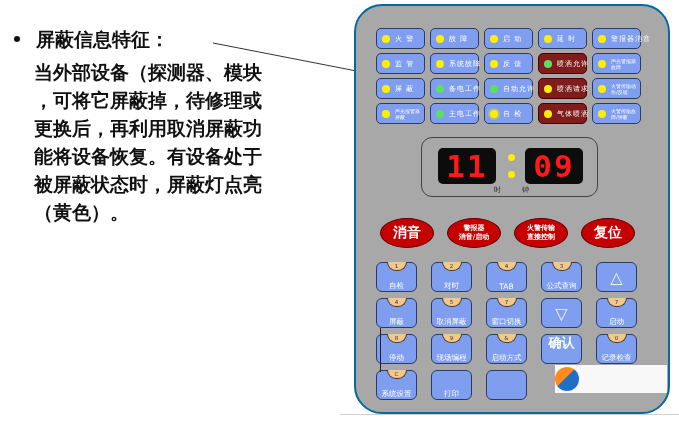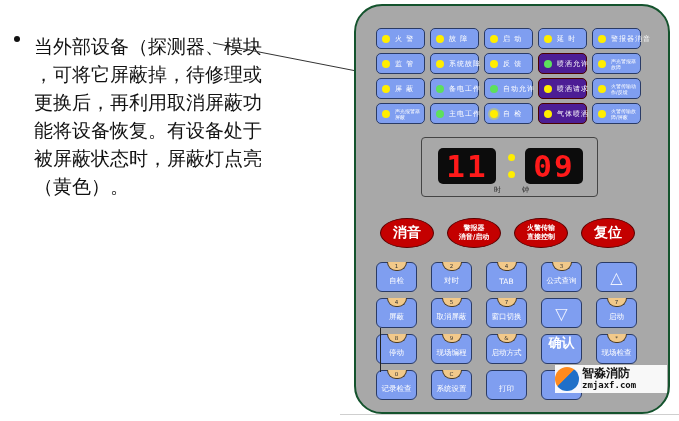--- a/index.html
+++ b/index.html
@@ -3,75 +3,76 @@
 <meta charset="utf-8">
 <style>
   * { box-sizing: border-box; margin: 0; padding: 0; }
   html, body { width: 679px; height: 421px; background: #ffffff; overflow: hidden; }
   body { position: relative; font-family: "DejaVu Sans", "Liberation Sans", sans-serif; }
 
   
   .bullet-block { position: absolute; left: 8px; top: 26px; width: 320px; }
   .bullet-title { position: relative; padding-left: 28px; font-size: 19px; font-weight: bold; color: #111; line-height: 26px; }
   .bullet-dot { position: absolute; left: 6px; top: 10px; width: 6px; height: 6px; border-radius: 50%; background: #111; }
-  .bullet-body { padding-left: 26px; margin-top: 6px; font-size: 19px; font-weight: normal; color: #111; line-height: 28px; width: 320px; }
+  .bullet-body { padding-left: 26px; margin-top: 6px; font-size: 19px; font-weight: bold; color: #111; line-height: 28px; width: 320px; }
   .bullet-body div { white-space: nowrap; }
 
   
   .pointer-line { position: absolute; left: 0; top: 0; width: 679px; height: 421px; pointer-events: none; }
 
   
-  .panel { position: absolute; left: 354px; top: 4px; width: 316px; height: 410px; background: #a8a8a8; border: 2px solid #14532d; border-radius: 28px; }
+  .panel { position: absolute; left: 354px; top: 4px; width: 316px; height: 410px; background: #a8a8a8; border: 2px solid #0369a1; border-radius: 28px; }
   .bottom-rule { position: absolute; left: 340px; top: 414px; width: 339px; height: 1px; background: #cfcfcf; }
 
   
   .ind-grid { position: absolute; left: 20px; top: 22px; display: grid; grid-template-columns: repeat(5, 49px); grid-auto-rows: 21px; column-gap: 5px; row-gap: 4px; }
   .ind { position: relative; border: 1.5px solid #2a3b66; border-radius: 5px; background: #7f9ef0; display: flex; align-items: center; padding-left: 5px; }
-  .ind.red { background: #4c1d95; border-color: #4a0000; }
+  .ind.red { background: #7f1d1d; border-color: #4a0000; }
   .led { width: 8px; height: 8px; border-radius: 50%; background: #ffee00; flex: none; }
   .led.green { background: #5de05d; }
   .led.blink { box-shadow: 0 0 0 2px rgba(255,238,0,0.35); }
   .ind-label { color: #fff; font-size: 7px; margin-left: 5px; white-space: nowrap; letter-spacing: 1px; }
   .ind-label.small { font-size: 5px; line-height: 6px; white-space: normal; letter-spacing: 0; width: 32px; }
 
   
-  .clock { position: absolute; left: 65px; top: 131px; width: 177px; height: 60px; border: 1.5px solid #444; border-radius: 4px; }
+  .clock { position: absolute; left: 65px; top: 131px; width: 177px; height: 60px; border: 1.5px solid #444; border-radius: 11px; }
   .digits { position: absolute; top: 10px; width: 58px; height: 36px; background: #0c0c0c; border-radius: 5px; color: #ff1a1a; font-family: "DejaVu Sans Mono", monospace; font-size: 31px; font-weight: bold; text-align: center; line-height: 36px; letter-spacing: 2px; }
   .digits.hours { left: 16px; }
   .digits.mins { left: 103px; }
   .colon-dot { position: absolute; left: 86px; width: 7px; height: 7px; border-radius: 50%; background: #ffee00; }
   .clock-label { position: absolute; top: 47px; font-size: 7px; color: #222; }
 
   
   .ovals { position: absolute; left: 24px; top: 212px; display: flex; gap: 13px; justify-content: space-between; }
   .oval { width: 54px; height: 30px; border-radius: 50%; background: #c40000; border: 1.5px solid #5a0000; color: #fff; display: flex; flex-direction: column; align-items: center; justify-content: center; font-weight: bold; text-align: center; }
   .oval .big { font-size: 14px; }
   .oval .small { font-size: 7px; line-height: 9px; }
 
   
   .keypad { position: absolute; left: 20px; top: 256px; display: grid; grid-template-columns: repeat(5, 41px); grid-auto-rows: 30px; column-gap: 14px; row-gap: 6px; }
-  .key { position: relative; border: 1.5px solid #2a3b66; border-radius: 6px; background: #7f9ef0; color: #fff; font-size: 7.5px; display: flex; align-items: flex-end; justify-content: center; padding-bottom: 5px; white-space: nowrap; }
+  .key { position: relative; border: 1.5px solid #2a3b66; border-radius: 6px; background: #7f9ef0; color: #fff; font-size: 7.5px; display: flex; align-items: flex-end; justify-content: center; white-space: nowrap; }
   .key-badge { position: absolute; top: -1px; left: 50%; transform: translateX(-50%); width: 20px; height: 9px; background: #f2c98a; border: 1px solid #4a3a22; border-top: none; border-radius: 0 0 10px 10px; font-size: 5.5px; color: #333; text-align: center; line-height: 8px; }
   .key.nav { align-items: center; padding-bottom: 0; font-size: 16px; color: #eef2ff; }
   .key.confirm { align-items: center; padding-bottom: 12px; font-size: 13px; font-weight: bold; }
   .link-wire { position: absolute; left: 24px; top: 322px; width: 1px; height: 44px; background: #222; }
 
   
   .watermark { position: absolute; left: 555px; top: 365px; width: 112px; height: 28px; background: rgba(255,255,255,0.92); display: flex; align-items: center; }
   .wm-logo { width: 24px; height: 24px; border-radius: 50%; background: linear-gradient(135deg,#ff8a1e 0%,#ff8a1e 45%,#1f6fc9 46%,#1f6fc9 100%); margin-right: 3px; flex: none; }
   .wm-text { display: flex; flex-direction: column; line-height: 12px; }
   .wm-cn { font-size: 12px; font-weight: bold; color: #111; }
   .wm-url { font-size: 9px; font-weight: bold; color: #111; font-family: "DejaVu Sans Mono", monospace; }
 </style>
 </head>
 <body>
 
 <div class="bullet-block">
   <div class="bullet-title">
     <span class="bullet-dot"></span>
+    <span>屏蔽信息特征：</span>
   </div>
   <div class="bullet-body">
     <div>当外部设备（探测器、模块</div>
     <div>，可将它屏蔽掉，待修理或</div>
     <div>更换后，再利用取消屏蔽功</div>
     <div>能将设备恢复。有设备处于</div>
     <div>被屏蔽状态时，屏蔽灯点亮</div>
     <div>（黄色）。</div>
   </div>
 </div>
@@ -239,24 +240,20 @@
         <span>现场编程</span>
       </div>
       <div class="key">
         <span class="key-badge">&amp;</span>
         <span>启动方式</span>
       </div>
       <div class="key confirm">
         <span>确认</span>
       </div>
       <div class="key">
-        <span class="key-badge">*</span>
-        <span>现场检查</span>
-      </div>
-      <div class="key">
         <span class="key-badge">0</span>
         <span>记录检查</span>
       </div>
       <div class="key">
         <span class="key-badge">C</span>
         <span>系统设置</span>
       </div>
       <div class="key">
         <span>打印</span>
       </div>
@@ -264,17 +261,13 @@
         <span></span>
       </div>
     </div>
   <div class="link-wire"></div>
 </div>
 
 <div class="bottom-rule"></div>
 
 <div class="watermark">
   <div class="wm-logo"></div>
-  <div class="wm-text">
-    <span class="wm-cn">智淼消防</span>
-    <span class="wm-url">zmjaxf.com</span>
-  </div>
 </div>
 
 </body></html>

